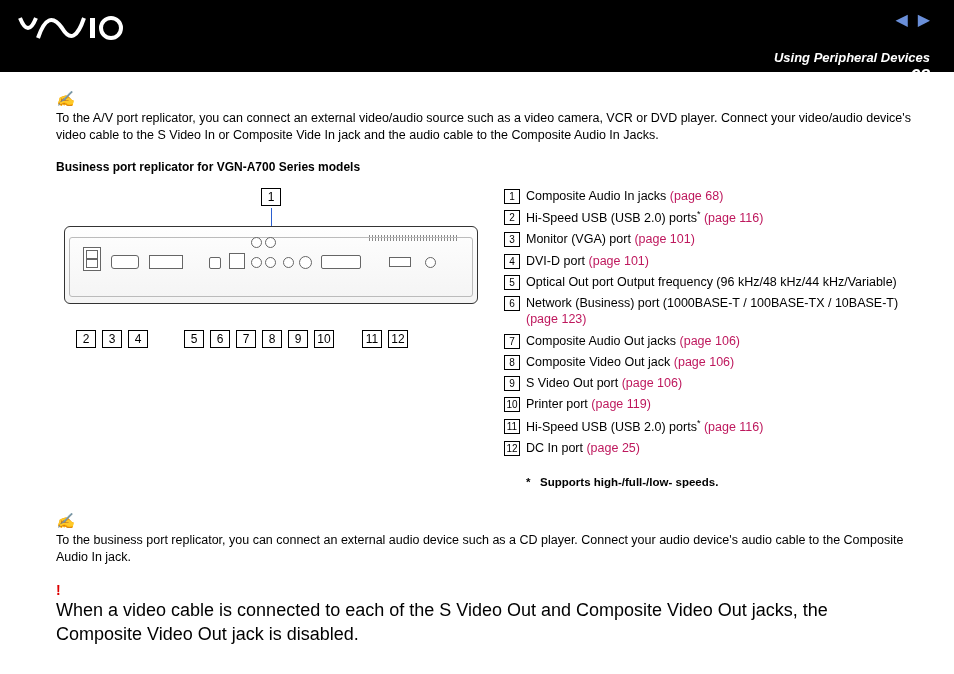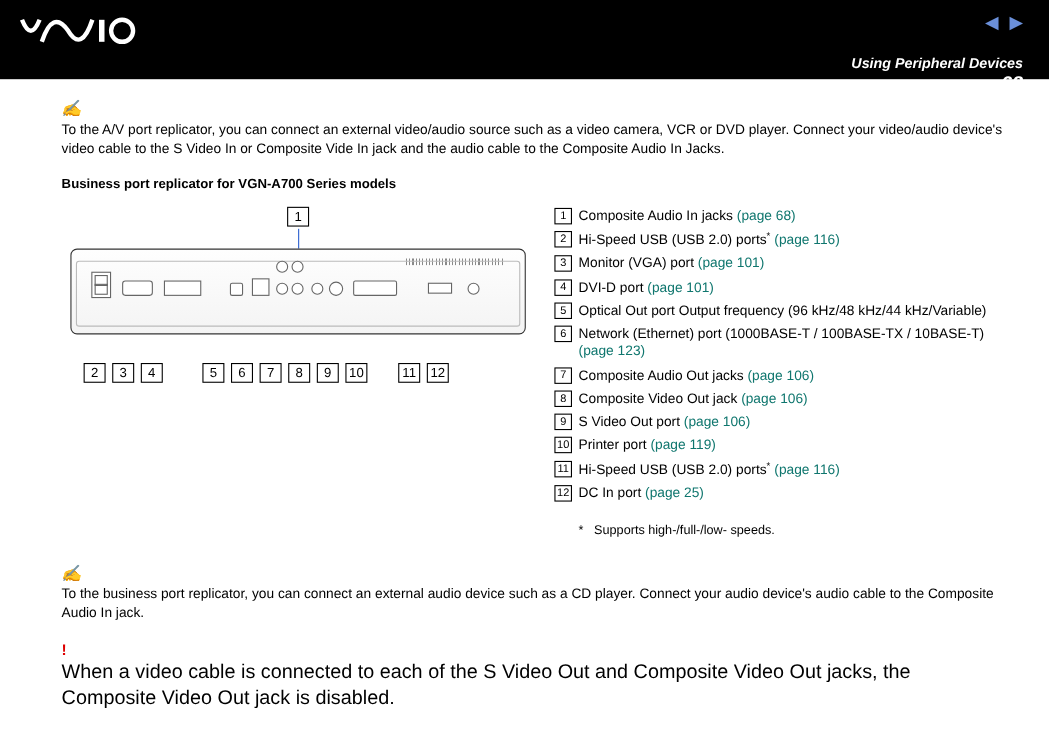--- a/index.html
+++ b/index.html
@@ -13,22 +13,22 @@
   .content { padding: 18px 40px 20px 56px; }
   .note-icon { font-style: italic; color: #000; font-size: 15px; display: inline-block; margin-bottom: 2px; }
   .note-text { font-size: 12.5px; line-height: 1.35; margin-bottom: 16px; }
   .heading { font-size: 12px; font-weight: bold; margin: 10px 0 14px 0; }
   .two-col { display: flex; gap: 18px; align-items: flex-start; margin-bottom: 24px; }
   .diagram-col { flex: 0 0 430px; }
   .list-col { flex: 1; }
   .legend-item { display: flex; align-items: flex-start; gap: 6px; margin-bottom: 5px; font-size: 12.5px; line-height: 1.3; }
   .legend-num { border: 1.2px solid #000; min-width: 16px; height: 15px; font-size: 10px; display: inline-flex; align-items: center; justify-content: center; flex-shrink: 0; margin-top: 1px; }
   .legend-text { }
-  .page-link { color: #0f766e; cursor: pointer; }
-  .footnote { font-size: 11.5px; margin-top: 20px; margin-left: 22px; }
+  .page-link { color: #be185d; cursor: pointer; }
+  .footnote { font-size: 11.5px; margin-top: 20px; margin-left: 22px; font-weight: bold; }
   .footnote-mark { vertical-align: super; font-size: 9px; }
   .warn-icon { color: #d00; font-weight: bold; font-size: 14px; }
   .warn-text { font-size: 18px; line-height: 1.35; margin-bottom: 10px; }
 
   
   .diagram-wrap { position: relative; width: 430px; height: 160px; }
   .callout-top { position: absolute; left: 50%; top: 0; transform: translateX(-50%); }
   .callout-row { position: absolute; left: 0; right: 0; bottom: 0; display: flex; justify-content: flex-start; padding-left: 20px; gap: 0; }
   .callout-num { border: 1.3px solid #000; width: 20px; height: 18px; font-size: 12px; display: inline-flex; align-items: center; justify-content: center; background: #fff; }
   .device-body { position: absolute; left: 8px; top: 38px; width: 414px; height: 78px; border: 1.5px solid #333; border-radius: 6px; background: linear-gradient(#fefefe, #f4f4f4); }
@@ -138,21 +138,21 @@
       <div class="legend-item">
           <span class="legend-num">4</span>
           <span class="legend-text"><span>DVI-D port </span><span class="page-link">(page 101)</span></span>
         </div>
       <div class="legend-item">
           <span class="legend-num">5</span>
           <span class="legend-text">Optical Out port Output frequency (96 kHz/48 kHz/44 kHz/Variable)</span>
         </div>
       <div class="legend-item">
           <span class="legend-num">6</span>
-          <span class="legend-text"><span>Network (Ethernet) port (1000BASE-T / 100BASE-TX / 10BASE-T) </span><span class="page-link">(page 123)</span></span>
+          <span class="legend-text"><span>Network (Business) port (1000BASE-T / 100BASE-TX / 10BASE-T) </span><span class="page-link">(page 123)</span></span>
         </div>
       <div class="legend-item">
           <span class="legend-num">7</span>
           <span class="legend-text"><span>Composite Audio Out jacks </span><span class="page-link">(page 106)</span></span>
         </div>
       <div class="legend-item">
           <span class="legend-num">8</span>
           <span class="legend-text"><span>Composite Video Out jack </span><span class="page-link">(page 106)</span></span>
         </div>
       <div class="legend-item">

